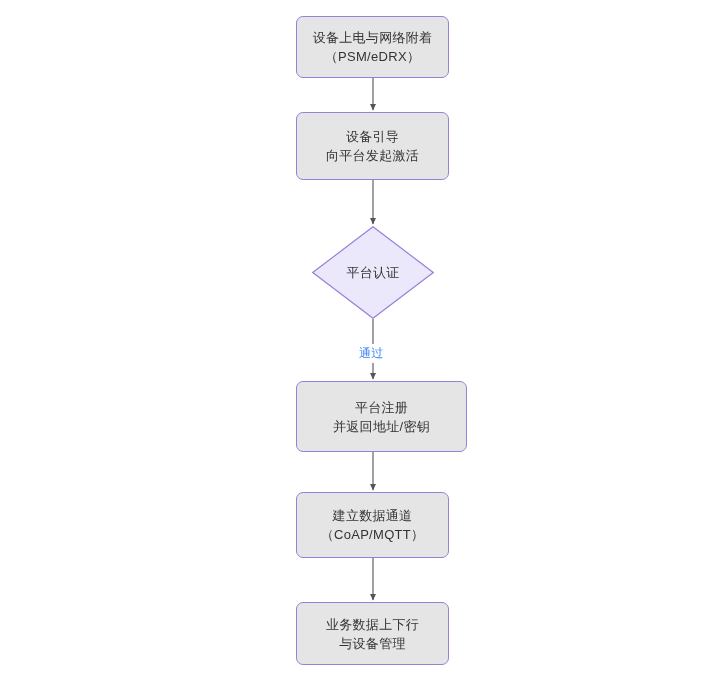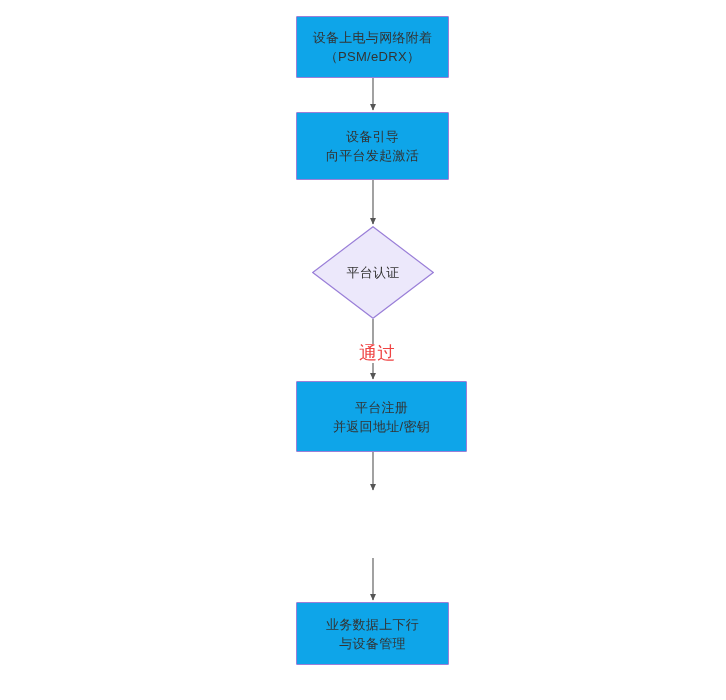--- a/index.html
+++ b/index.html
@@ -27,23 +27,23 @@
     pointer-events: none;
   }
   .node {
     position: absolute;
     box-sizing: border-box;
     display: flex;
     align-items: center;
     justify-content: center;
   }
   .node-rect {
-    background: #0ea5e9;
+    background: #e5e5e5;
     border: 1px solid #9a7fd8;
-    border-radius: 1px;
+    border-radius: 7px;
   }
   .node-label {
     font-size: 13px;
     line-height: 19px;
     color: #333333;
     text-align: center;
     white-space: pre-line;
     letter-spacing: 0.3px;
   }
   .node-diamond {
@@ -62,23 +62,23 @@
     z-index: 2;
     font-size: 13px;
     line-height: 19px;
     color: #333333;
     text-align: center;
     white-space: pre-line;
     letter-spacing: 0.3px;
   }
   .edge-label {
     position: absolute;
-    font-size: 18px;
+    font-size: 12px;
     line-height: 17px;
-    color: #ef4444;
+    color: #3b82f6;
     background: #ffffff;
     padding: 1px 3px;
     text-align: left;
     white-space: nowrap;
     letter-spacing: 0.3px;
   }
 </style>
 </head>
 <body>
 
@@ -121,19 +121,23 @@
 
   <div class="edge-label" style="left:356px; top:344px;">
     <span>通过</span>
   </div>
 
   <div class="node node-rect" style="left:296px; top:381px; width:171px; height:71px;">
     <div class="node-label">平台注册
 并返回地址/密钥</div>
   </div>
 
+  <div class="node node-rect" style="left:296px; top:492px; width:153px; height:66px;">
+    <div class="node-label">建立数据通道
+（CoAP/MQTT）</div>
+  </div>
 
   <div class="node node-rect" style="left:296px; top:602px; width:153px; height:63px;justify-content:center;">
     <div class="node-label">业务数据上下行
 与设备管理</div>
   </div>
 
 </div>
 
 </body></html>

